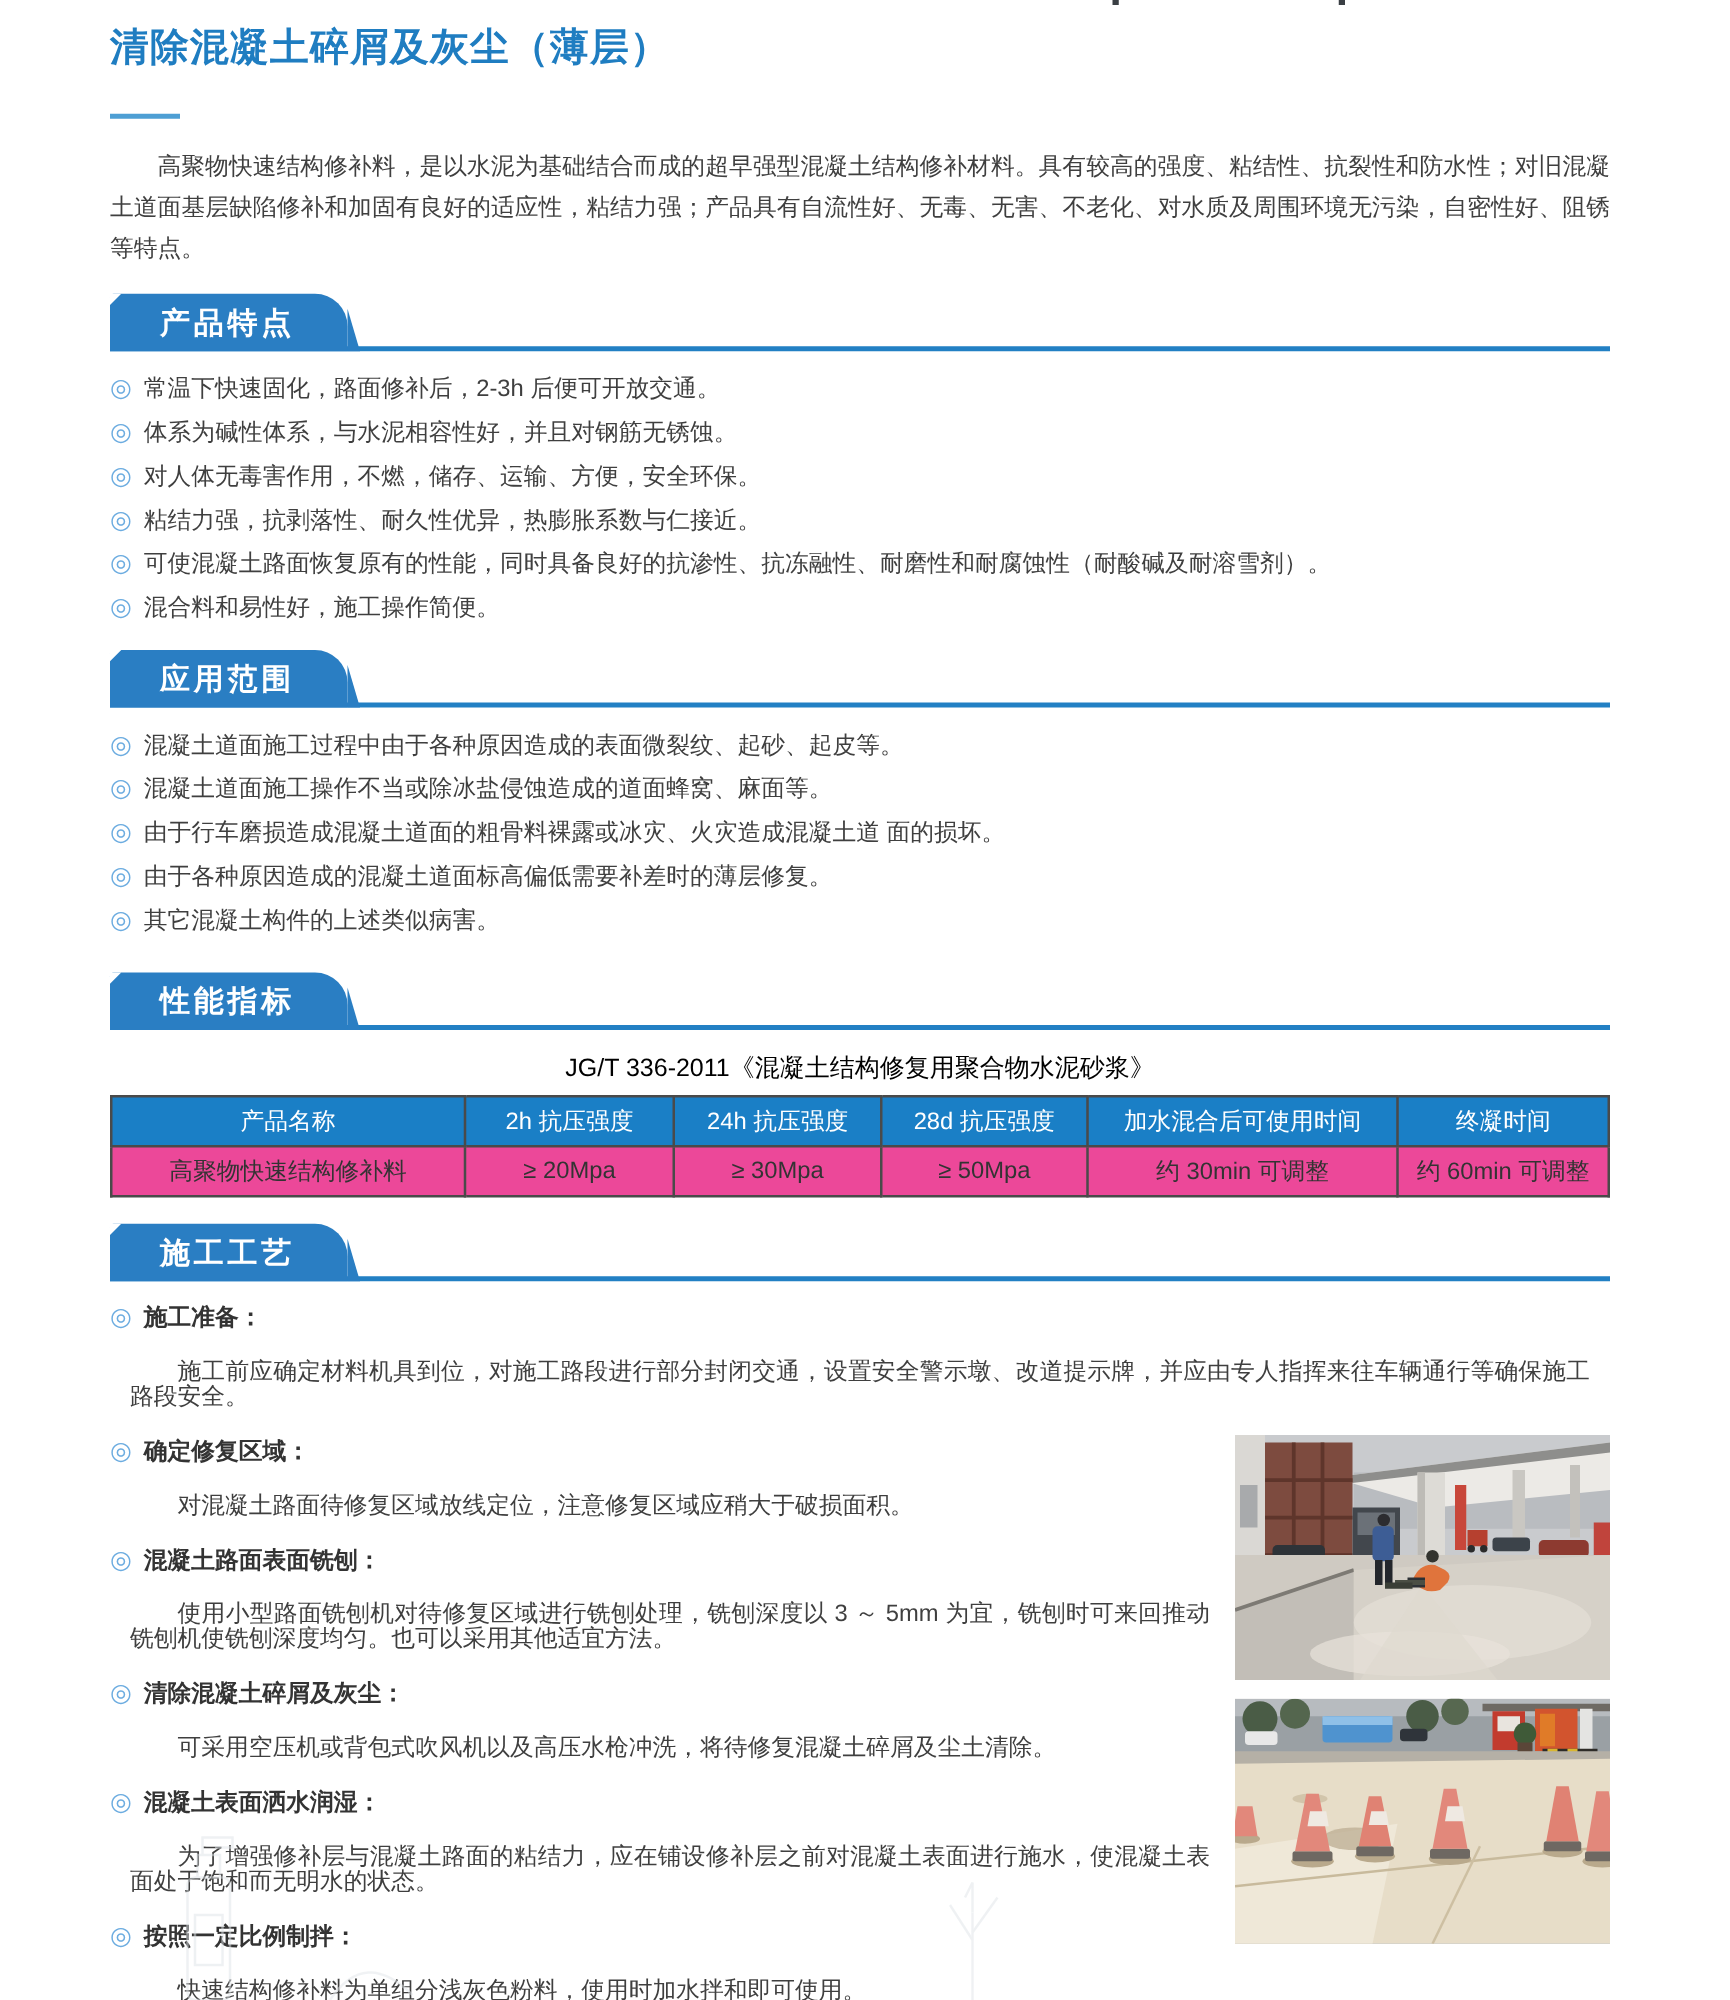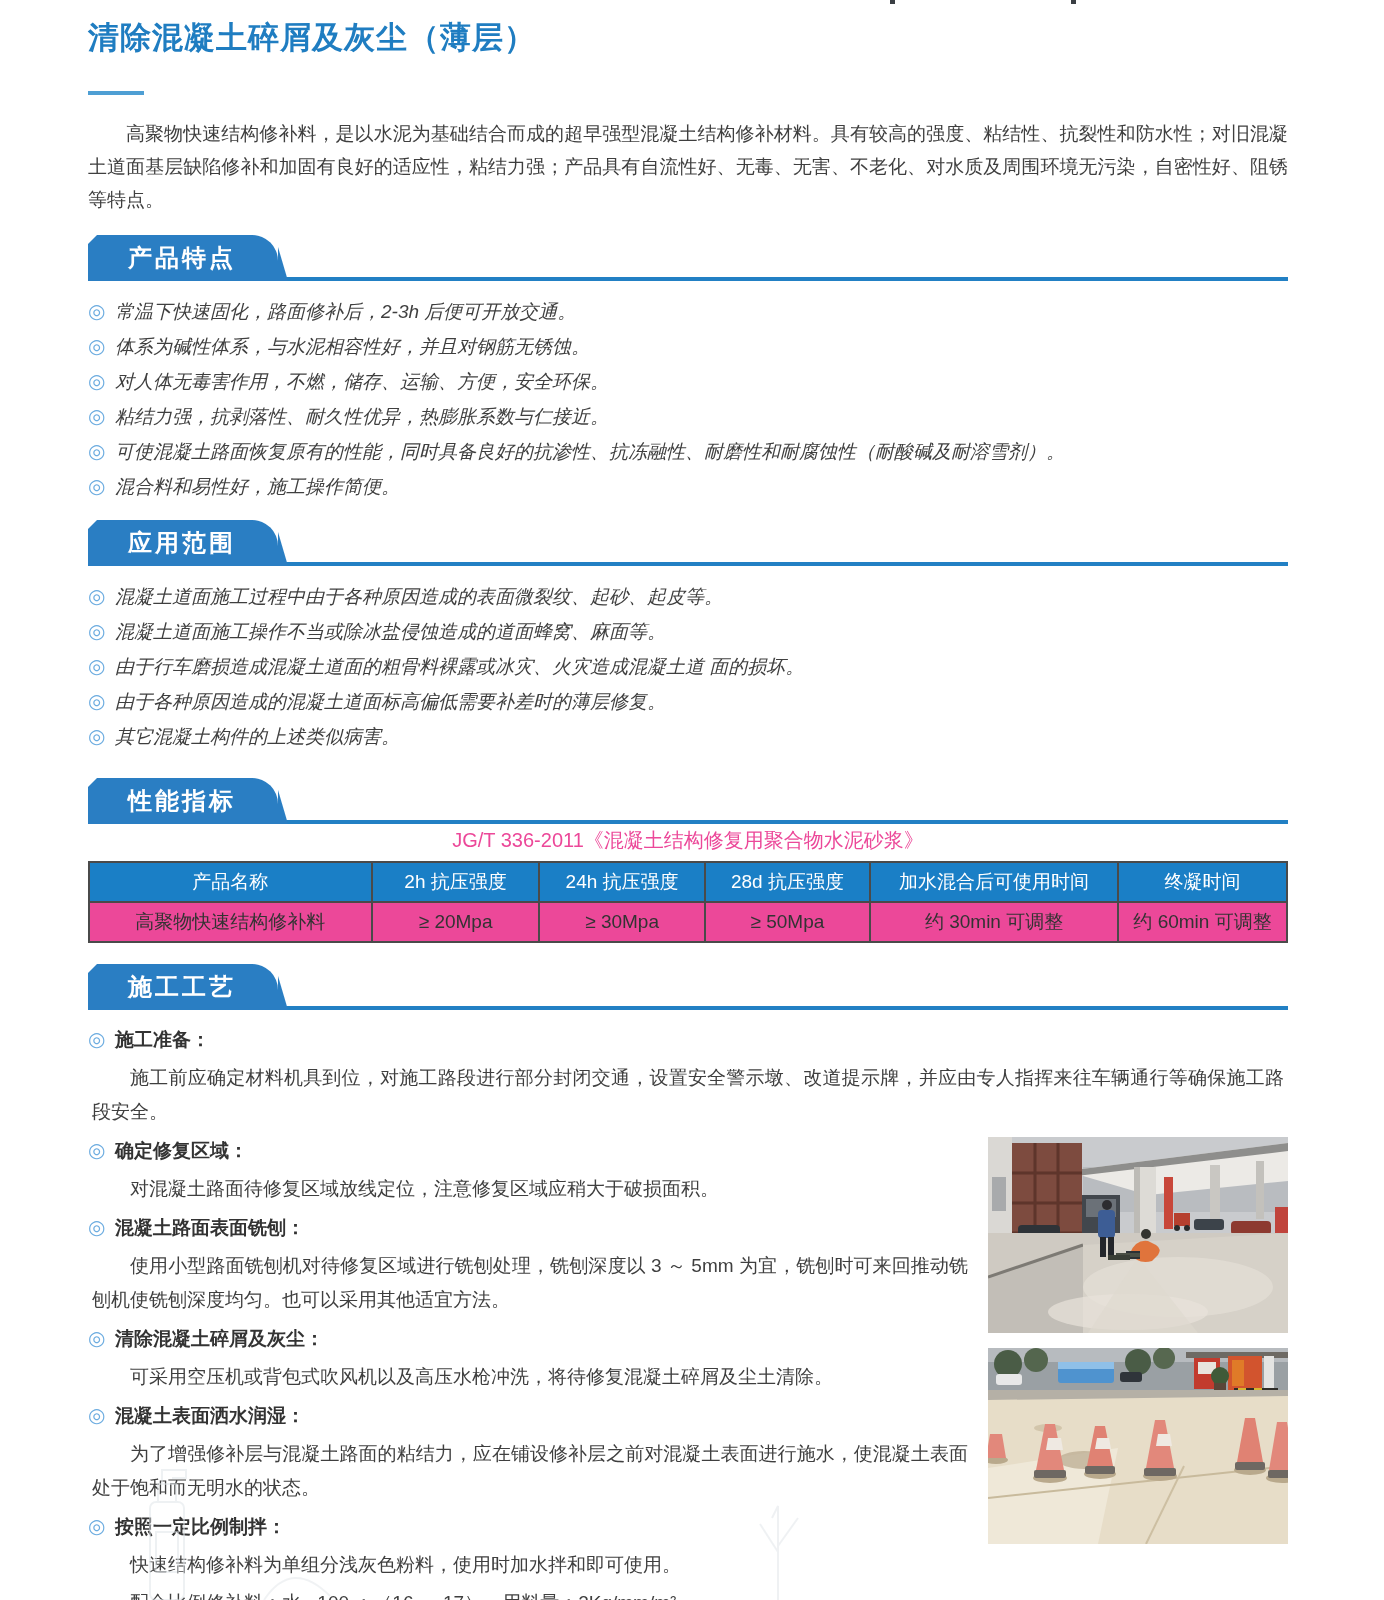--- a/index.html
+++ b/index.html
@@ -51,43 +51,43 @@
   }
   .banner .label{
     color:#ffffff;font-size:24px;font-weight:bold;letter-spacing:3px;
     white-space:nowrap;
   }
 
   
   .blist{margin-top:13px;}
   .bitem{display:flex;align-items:flex-start;font-size:19px;line-height:35px;}
   .ring{width:27px;flex:0 0 27px;color:#6cace0;font-size:20px;line-height:35px;}
-  .bitem .t{flex:1;text-align:left;font-style:italic;}
-
-  
-  .tbl-caption{margin-top:4px;text-align:center;font-size:20px;color:#ec4899;line-height:24px;}
+  .bitem .t{flex:1;text-align:left;}
+
+  
+  .tbl-caption{margin-top:19px;text-align:center;font-size:20px;color:#000000;line-height:24px;}
   table.spec{
     margin-top:9px;width:100%;border-collapse:collapse;table-layout:fixed;
   }
   table.spec td{
     border:2px solid #4a4a4a;
     height:38px;text-align:center;vertical-align:middle;
     font-size:19px;padding:0 4px;
   }
   tr.spec-head td{background:#1a7fc6;color:#ffffff;}
   tr.spec-row td{background:#ec4899;color:#333333;}
   col.c1{width:23.6%}col.c2{width:14%}col.c3{width:13.8%}
   col.c4{width:13.8%}col.c5{width:20.7%}col.c6{width:14.1%}
 
   
   .process{margin-top:12px;}
   .step-head{display:flex;align-items:flex-start;font-size:19px;line-height:35px;}
   .step-head .t{font-weight:bold;color:#333333;}
   .step-para{
-    margin:4px;font-size:19px;line-height:34px;
+    margin:16px;font-size:19px;line-height:20px;
     text-indent:2em;text-align:justify;
   }
   .photo-col{float:right;width:300px;margin:4px 0 6px 20px;}
   .photo{width:300px;height:196px;display:block;}
   .photo + .photo{margin-top:15px;}
 
   
   .wm{position:absolute;opacity:0.5;pointer-events:none;}
 </style>
 </head>

